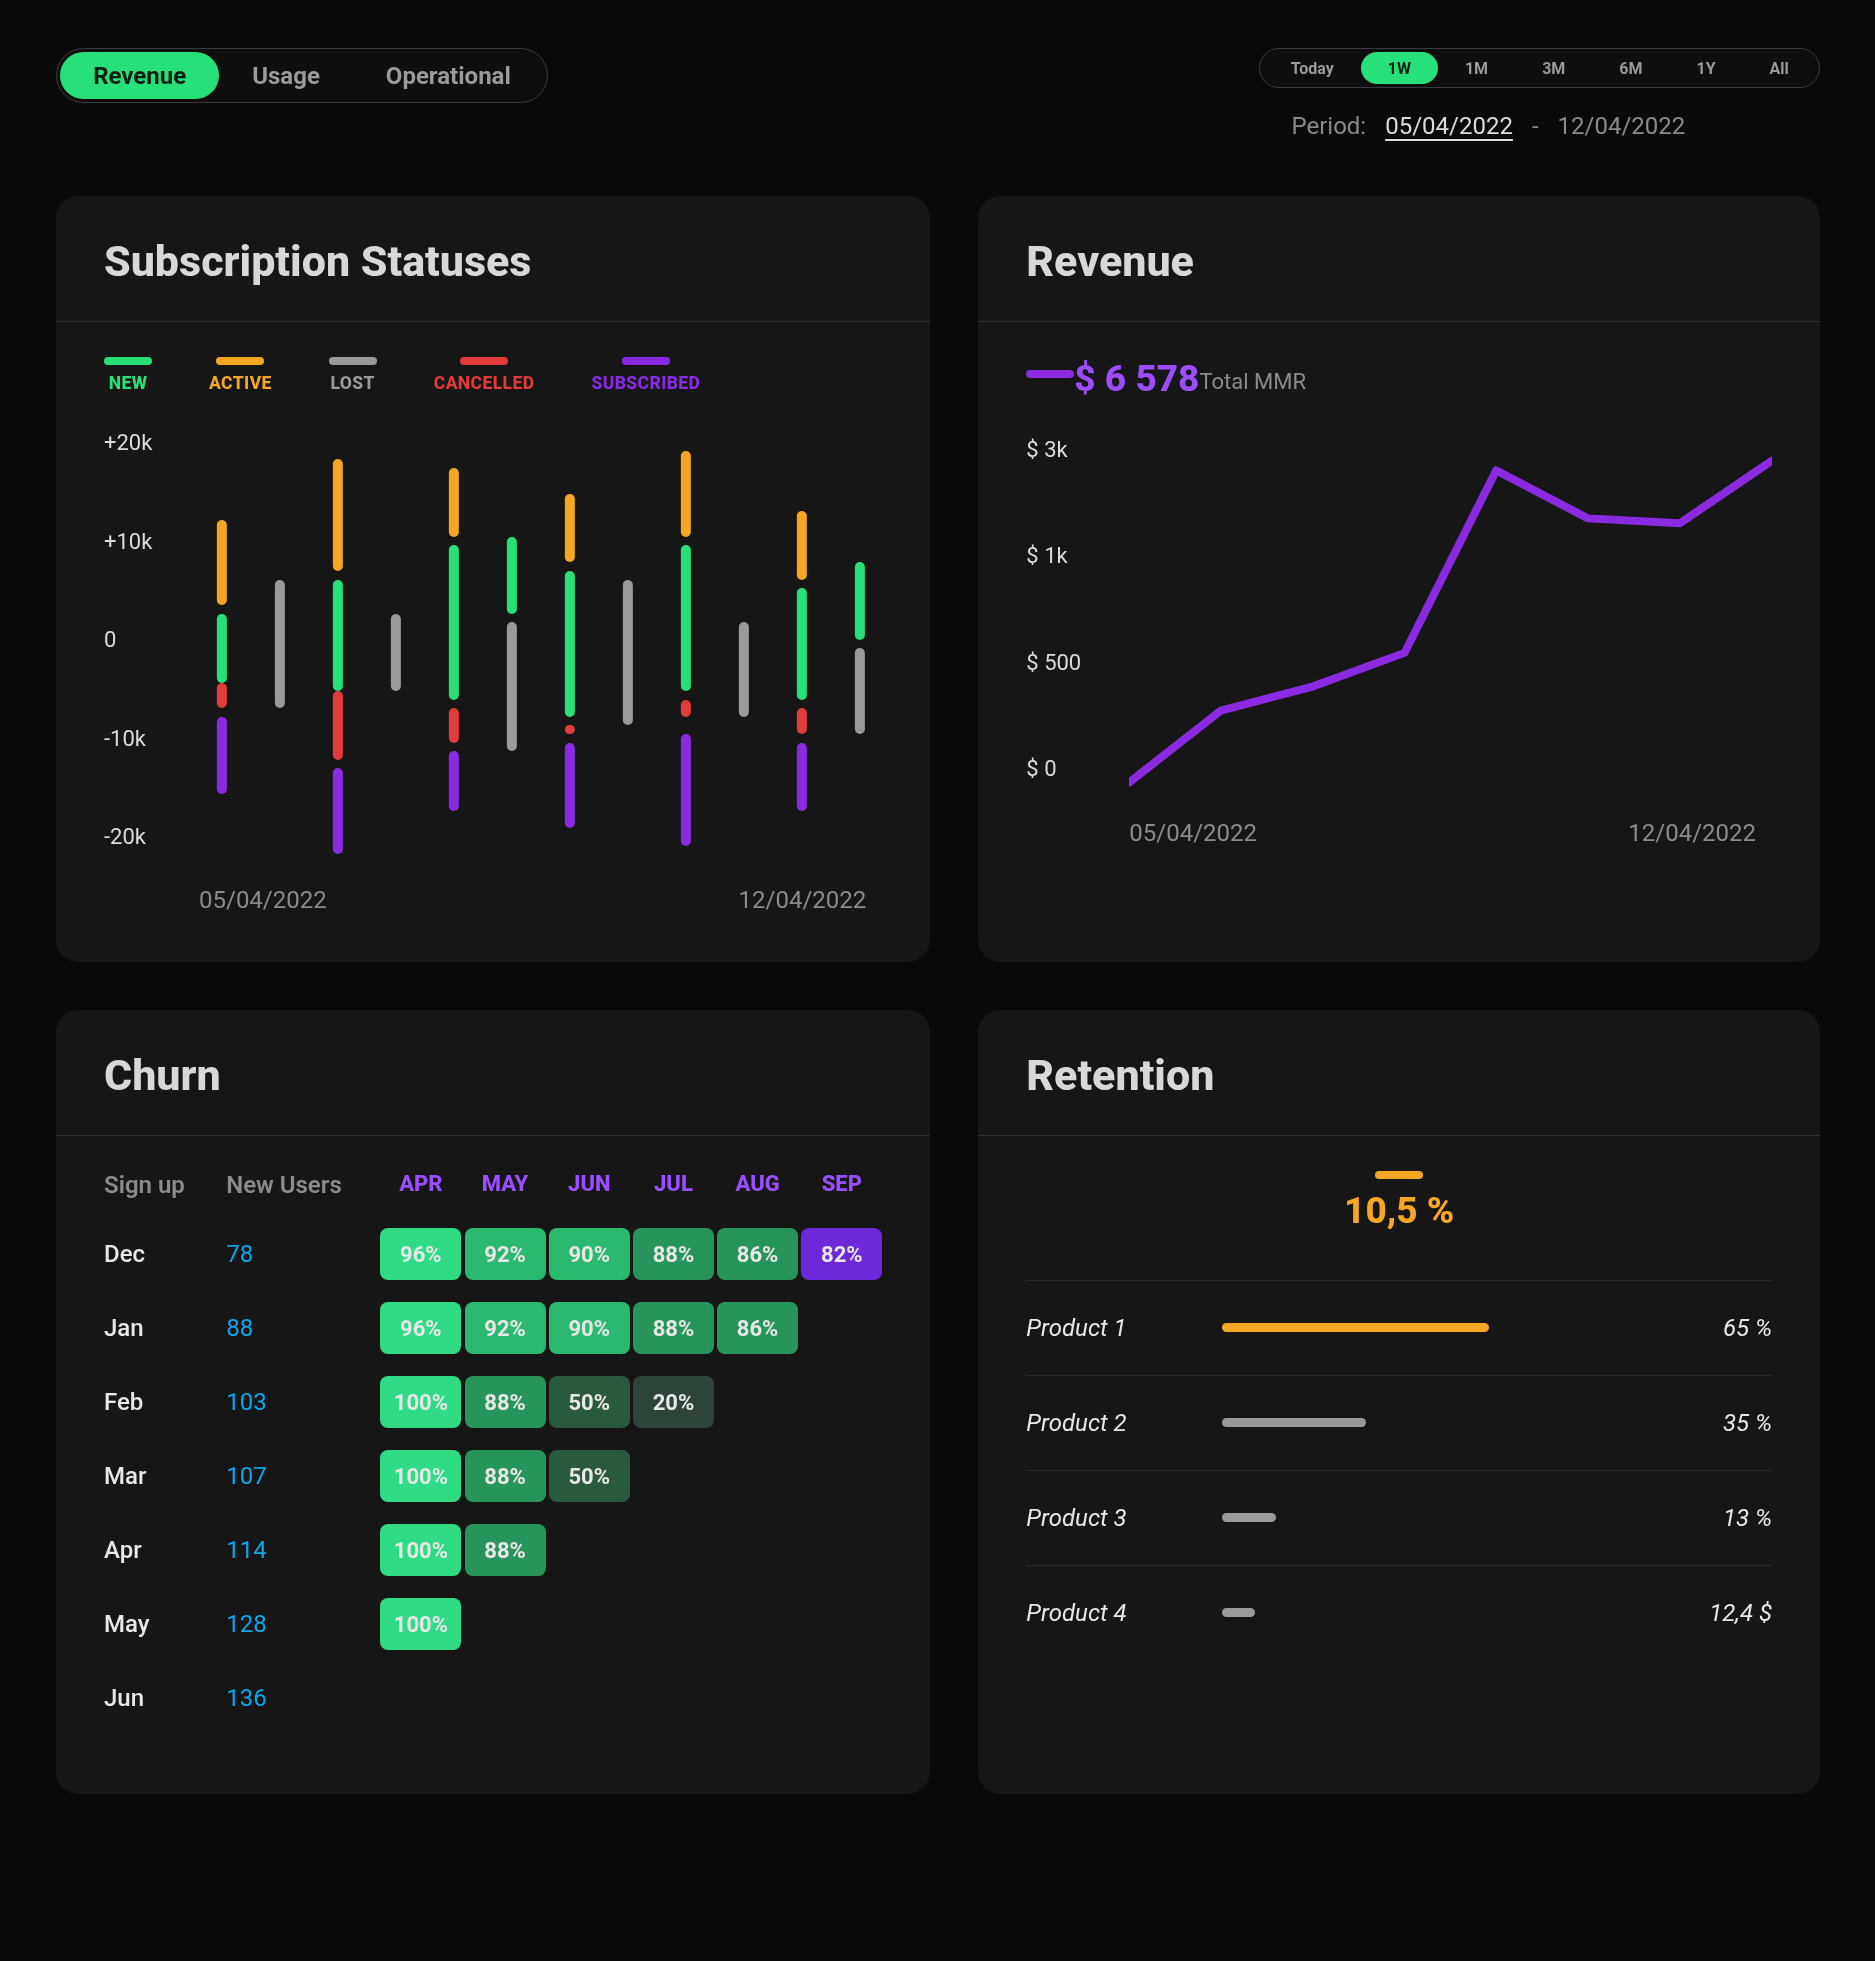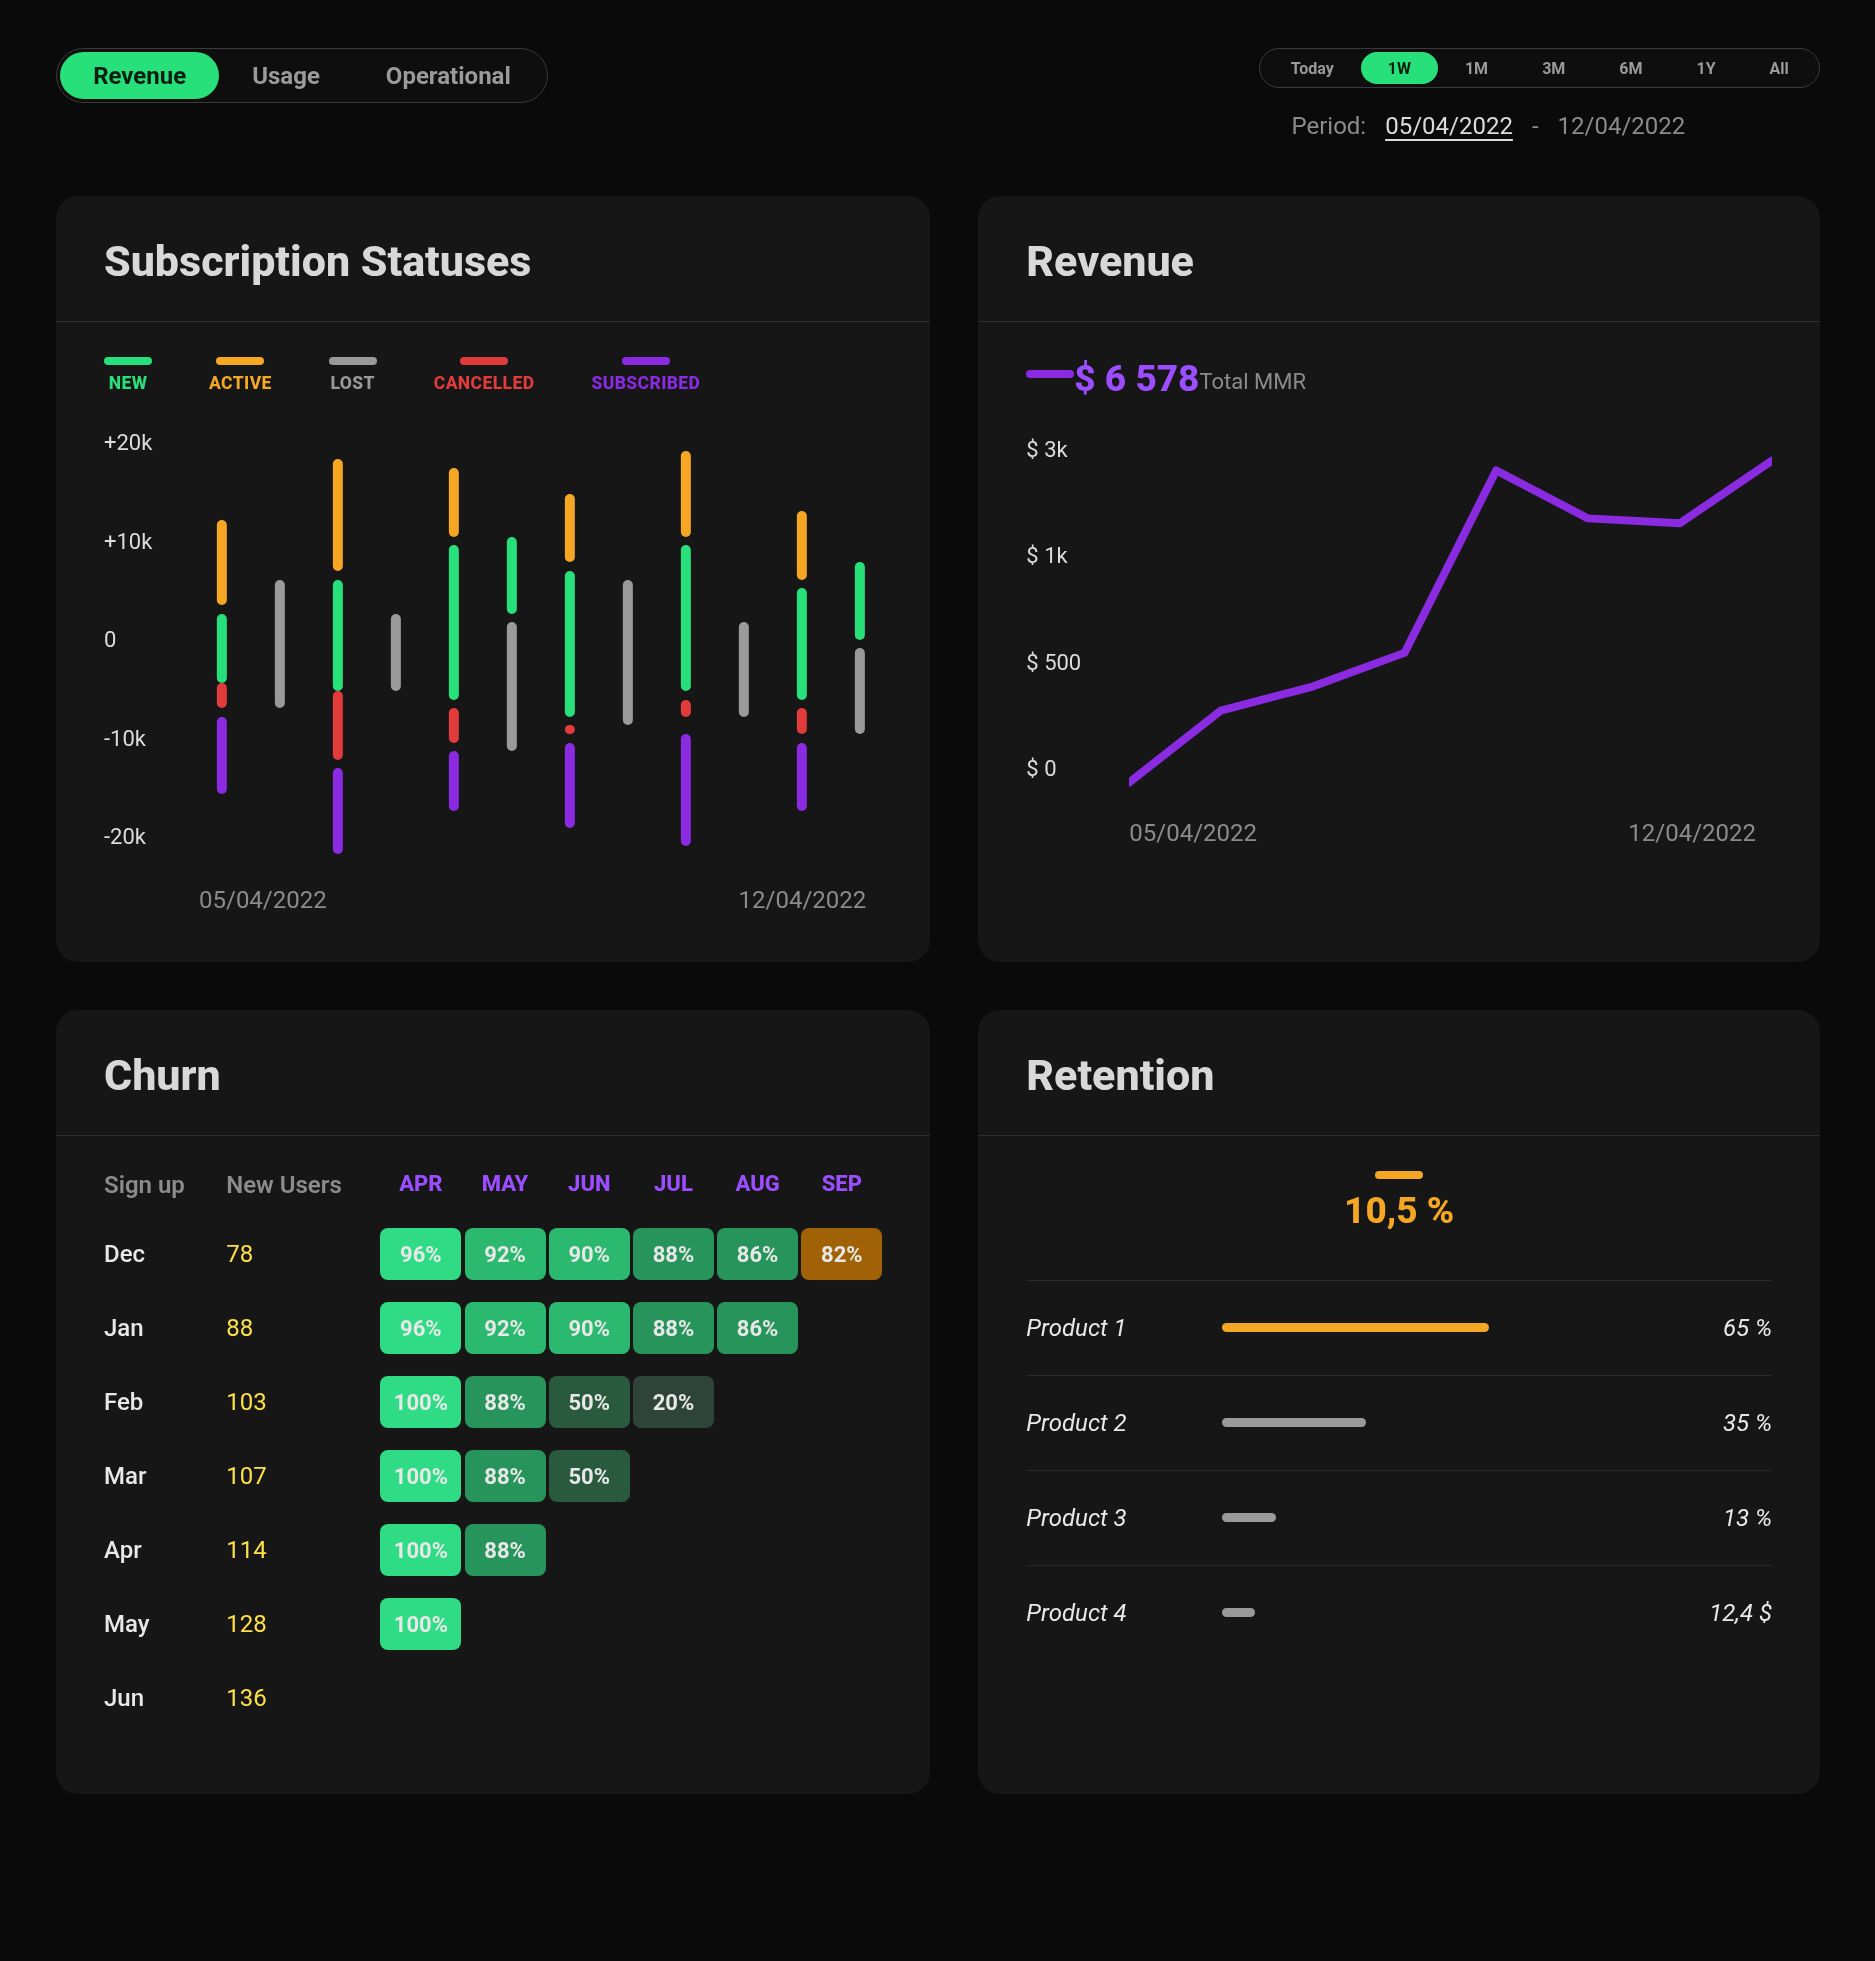--- a/index.html
+++ b/index.html
@@ -176,21 +176,21 @@
     font-size: 24px;
     color: #8b8b8b;
   }
 
   
   .churn-table { font-size: 24px; }
   .churn-head { display:grid; grid-template-columns: 119px 151px repeat(6, 81px); gap:3.2px; color:#8b8b8b; font-weight:600; margin-bottom:29px; }
   .churn-head .mo { color:#9b4dff; font-weight:800; text-align:center; font-size:22px;}
   .churn-row { display:grid; grid-template-columns: 119px 151px repeat(6, 81px); gap:3.2px; align-items:center; margin-bottom:22px; height:52px;}
   .churn-row .lbl { color:#e8e8e8; font-weight:500; }
-  .churn-row .num { color:#fde047; }
+  .churn-row .num { color:#0ea5e9; }
   .churn-cell {
     height:52px;
     border-radius:8px;
     display:flex;
     align-items:center;
     justify-content:center;
     font-size:22px;
     font-weight:700;
     color:#e8e8e8;
   }
@@ -397,21 +397,21 @@
           </div>
         <div id="churn-body">
             <div class="churn-row">
               <div class="lbl">Dec</div>
               <div class="num">78</div>
               <div class="churn-cell" style="background: rgb(47, 220, 133);">96%</div>
               <div class="churn-cell" style="background: rgb(43, 184, 111);">92%</div>
               <div class="churn-cell" style="background: rgb(43, 184, 111);">90%</div>
               <div class="churn-cell" style="background: rgb(39, 149, 91);">88%</div>
               <div class="churn-cell" style="background: rgb(39, 149, 91);">86%</div>
-              <div class="churn-cell" style="background: #a16207;">82%</div>
+              <div class="churn-cell" style="background: #6d28d9;">82%</div>
             </div>
             <div class="churn-row">
               <div class="lbl">Jan</div>
               <div class="num">88</div>
               <div class="churn-cell" style="background: rgb(47, 220, 133);">96%</div>
               <div class="churn-cell" style="background: rgb(43, 184, 111);">92%</div>
               <div class="churn-cell" style="background: rgb(43, 184, 111);">90%</div>
               <div class="churn-cell" style="background: rgb(39, 149, 91);">88%</div>
               <div class="churn-cell" style="background: rgb(39, 149, 91);">86%</div>
               <div></div>

